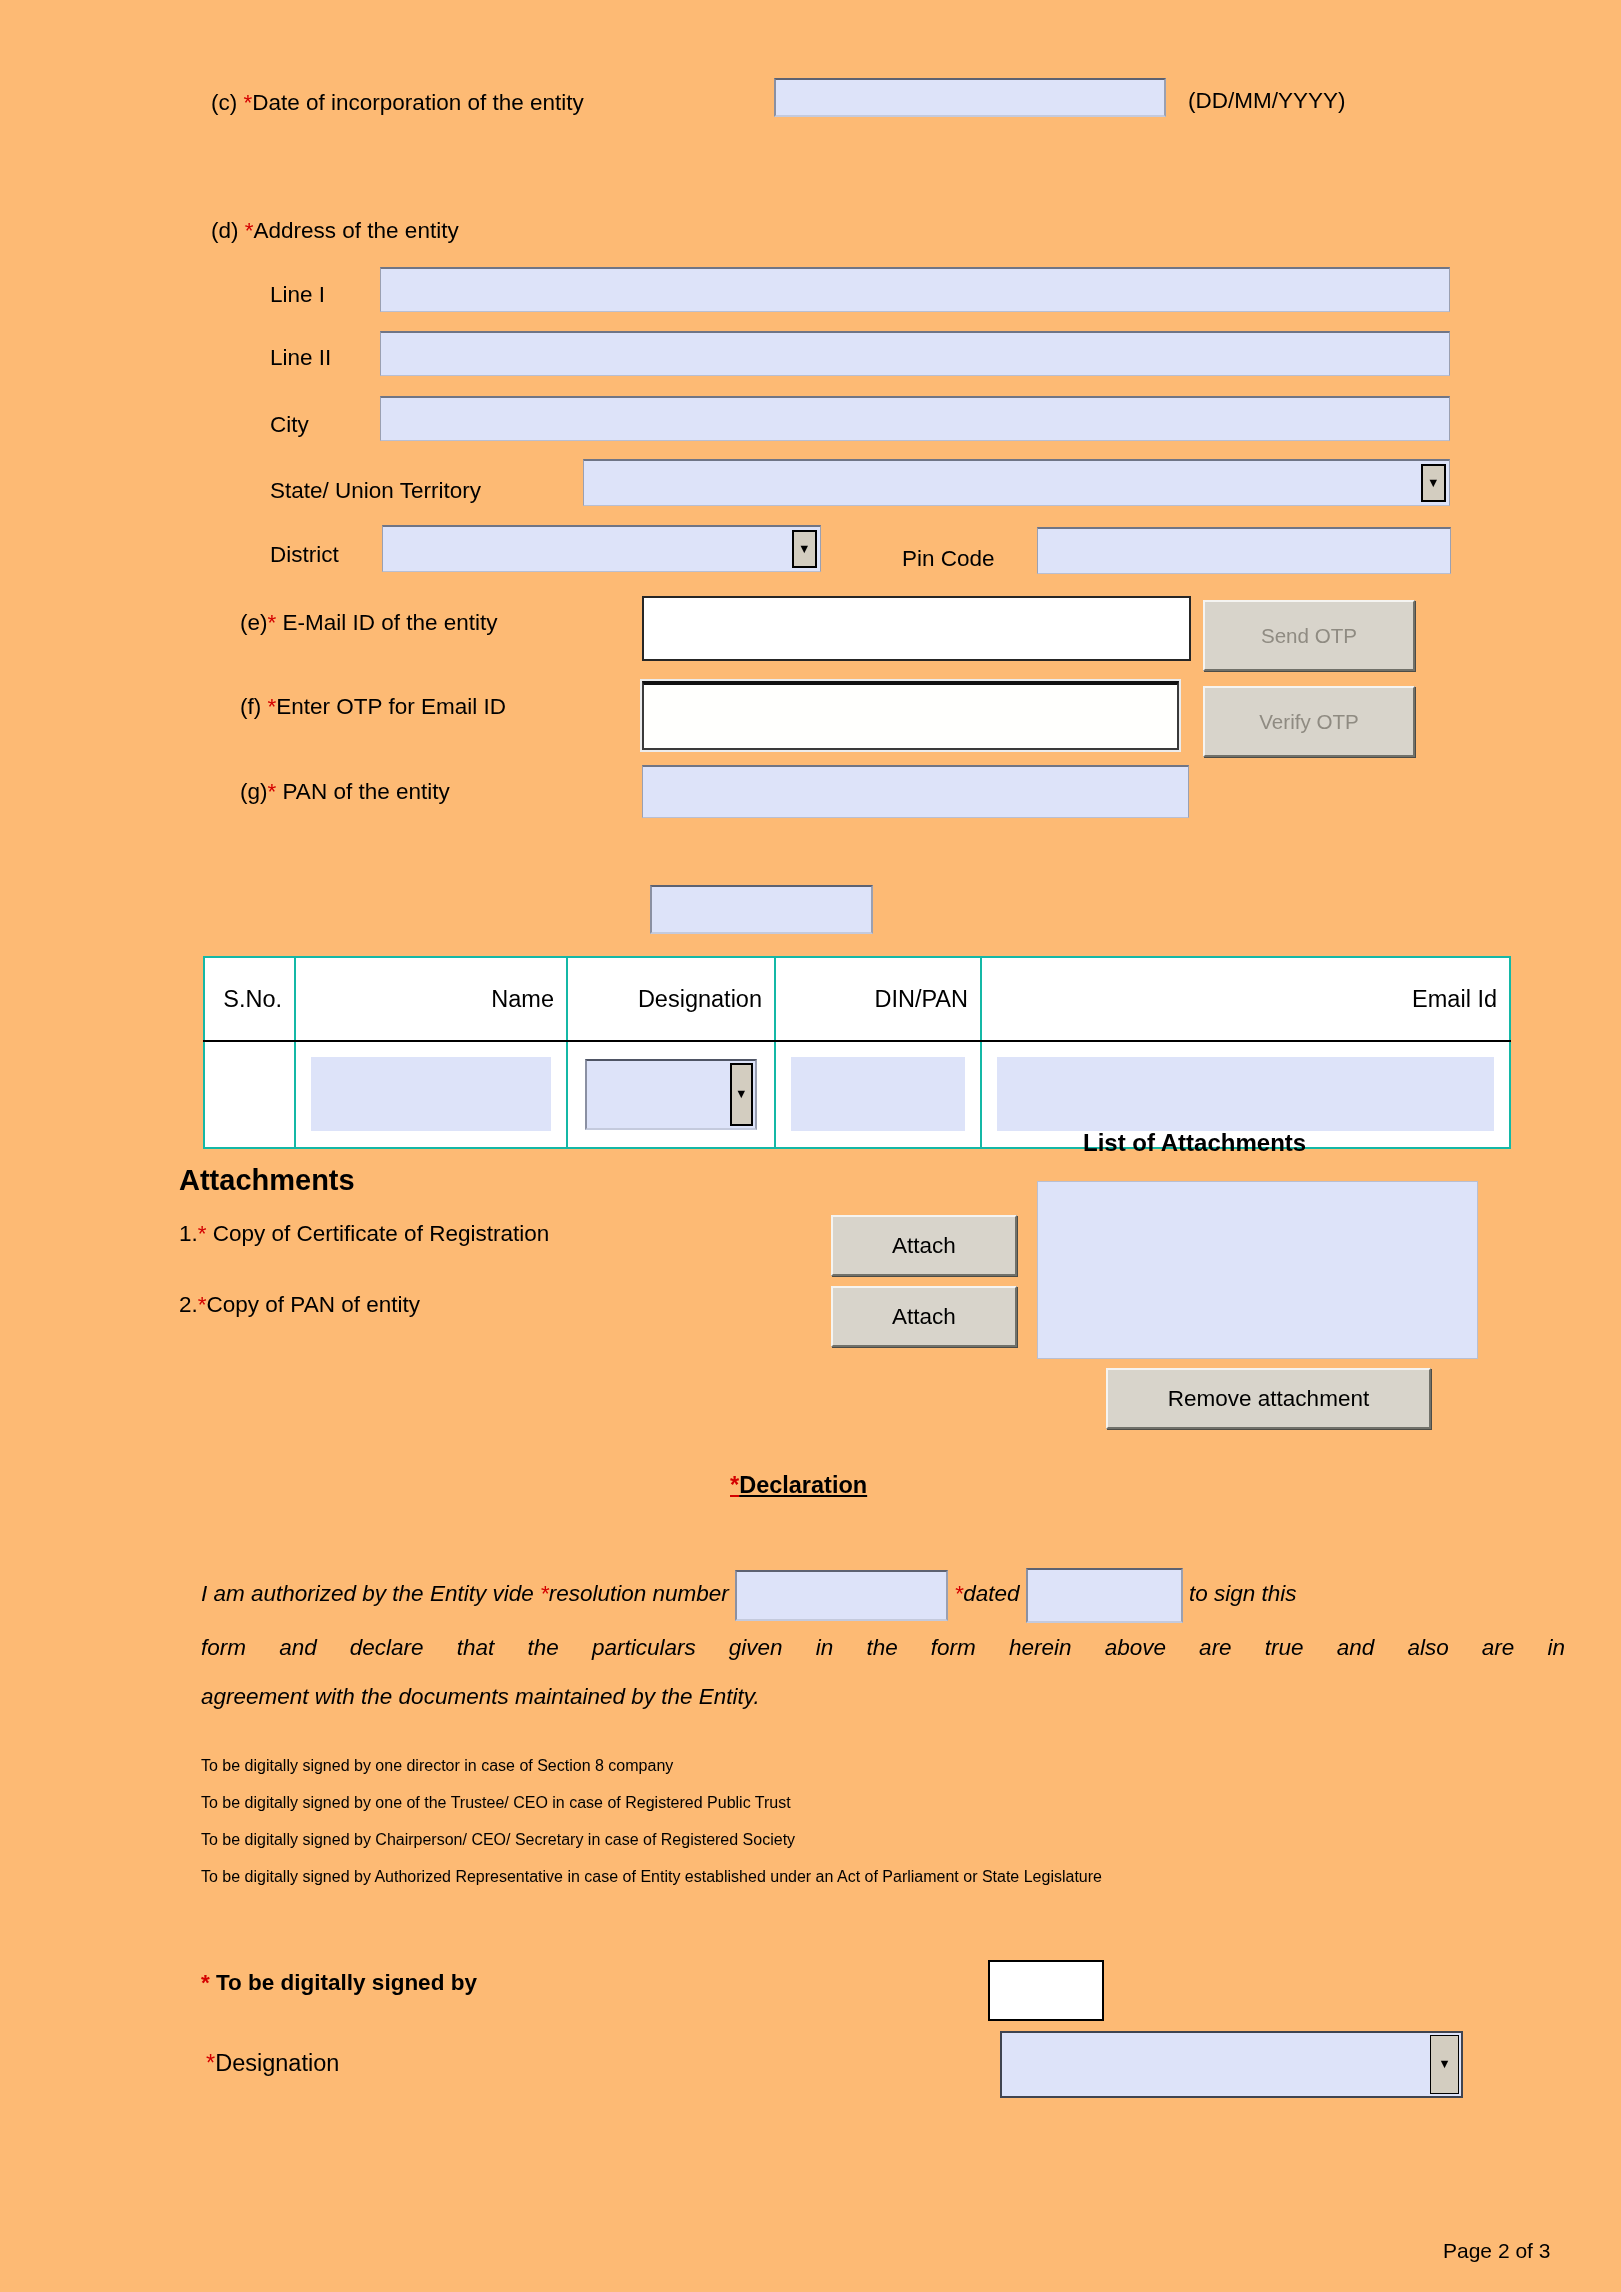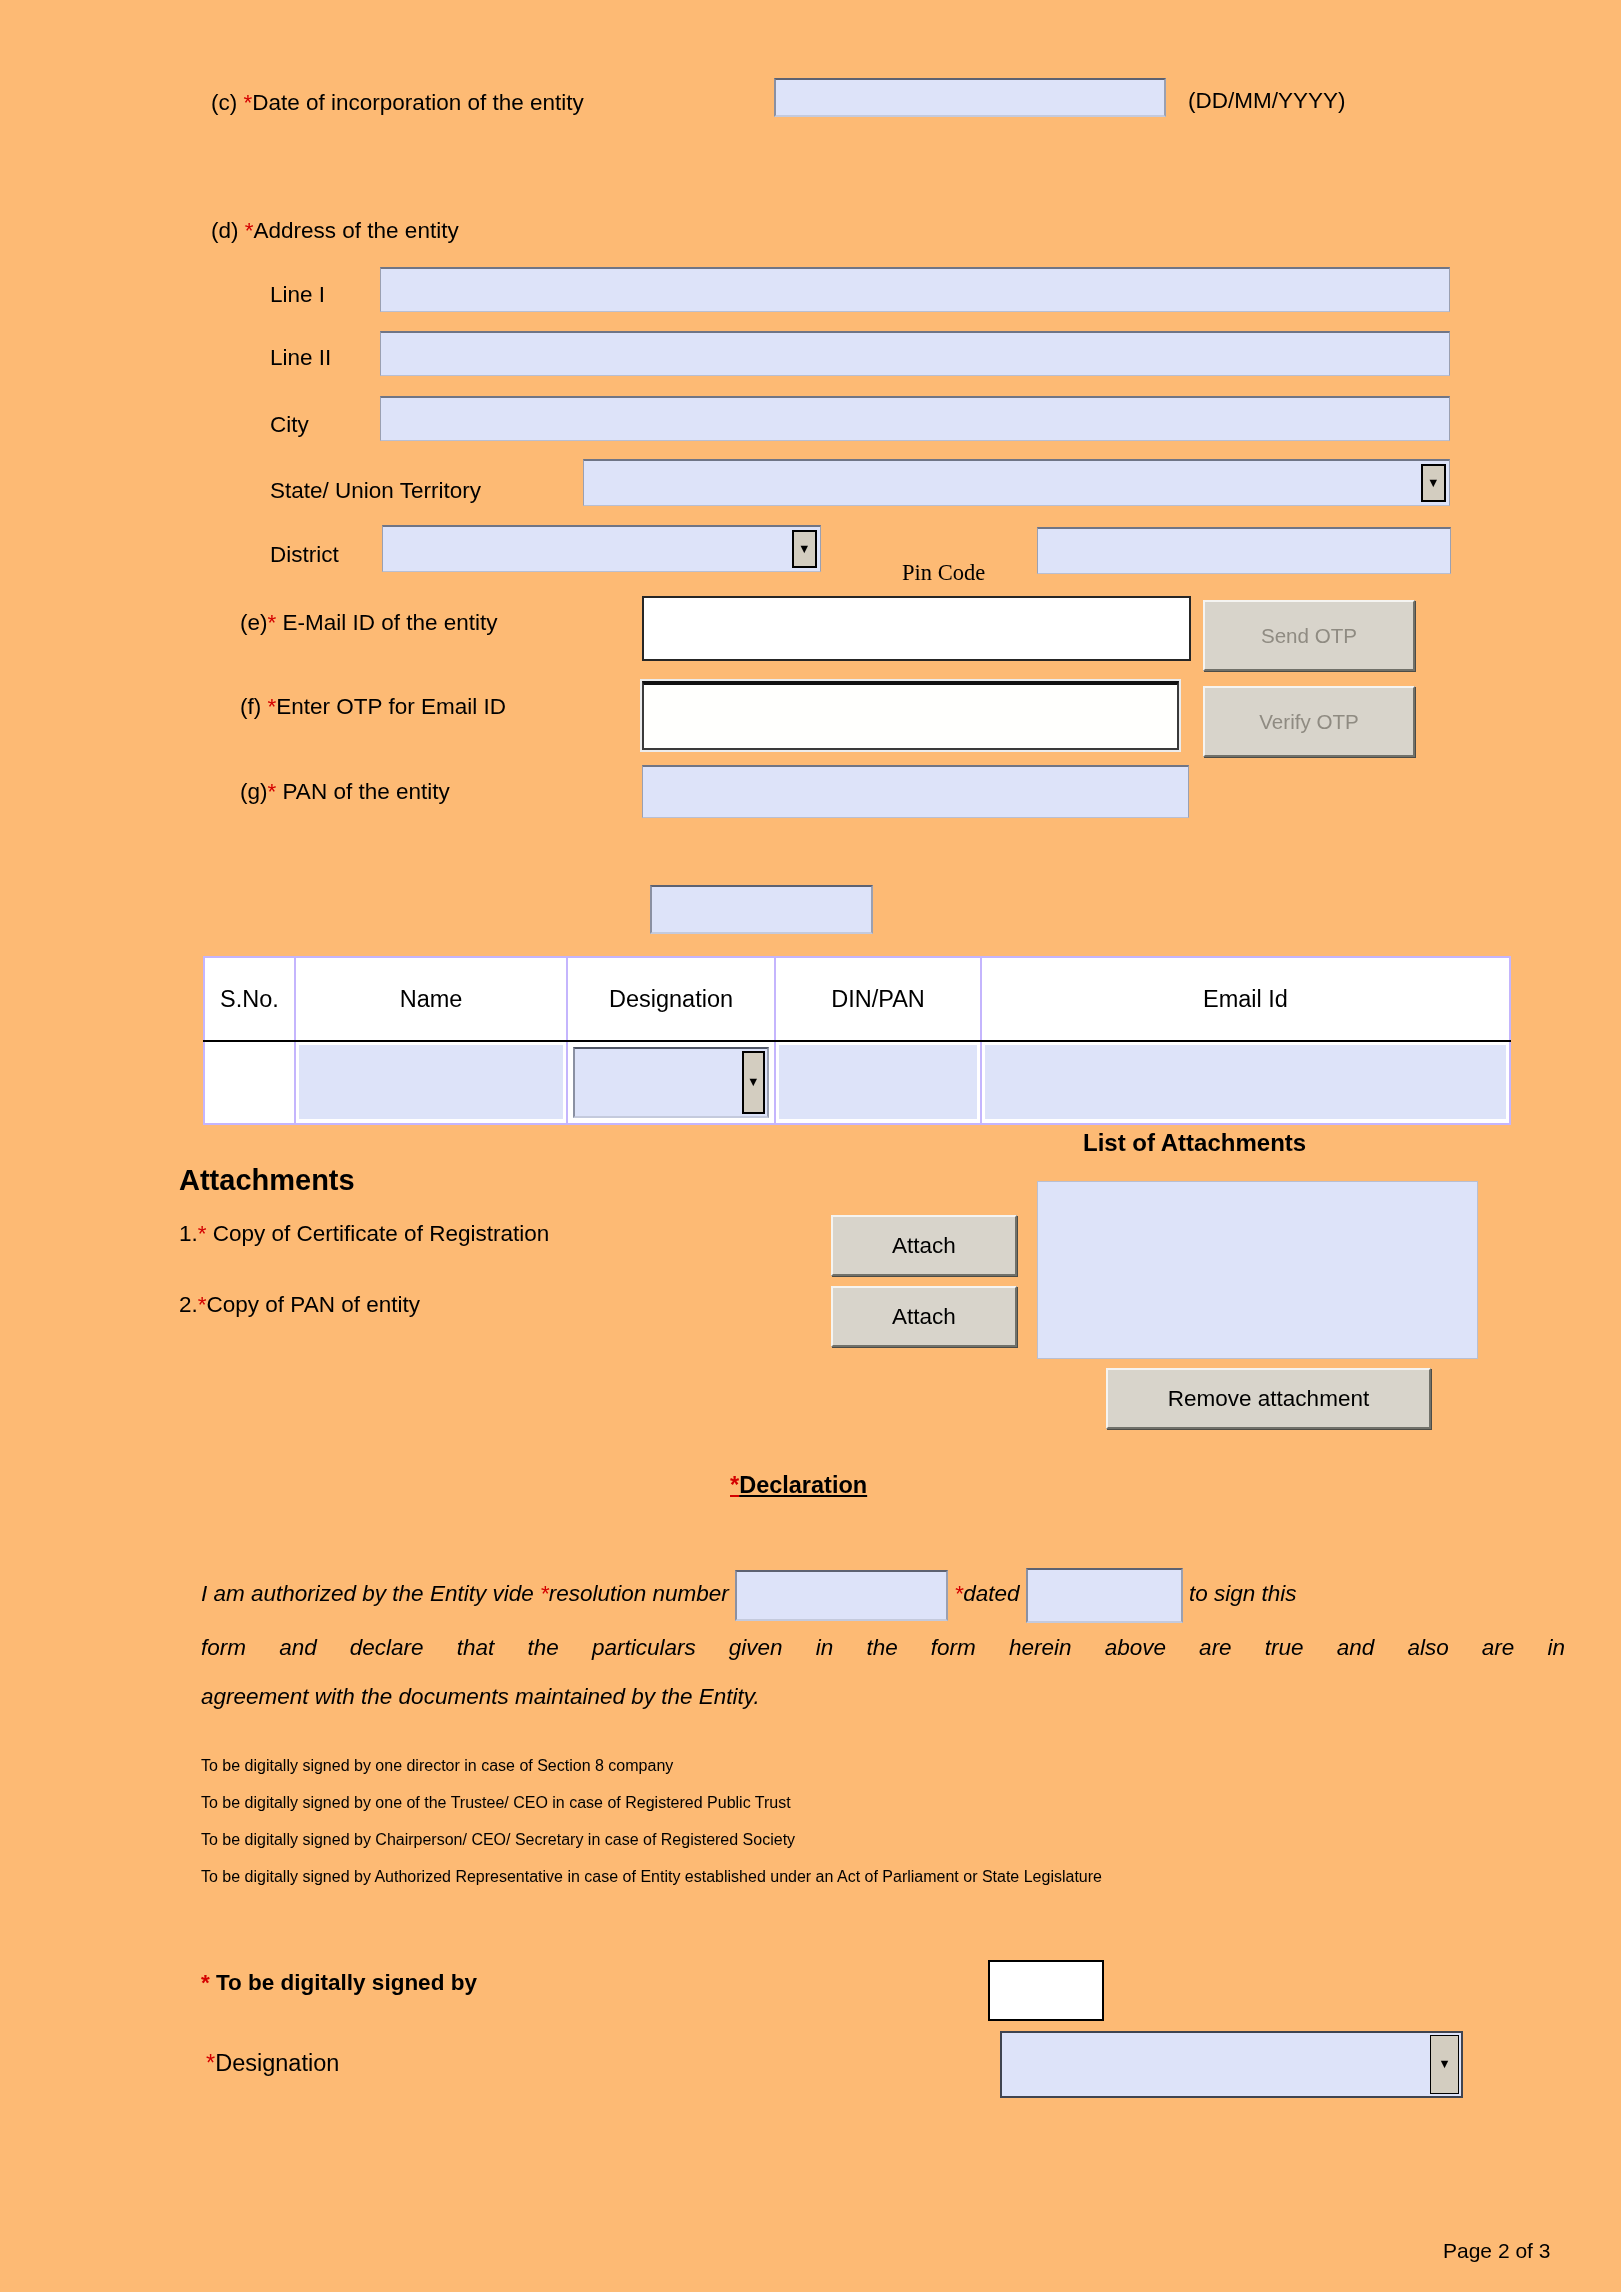--- a/index.html
+++ b/index.html
@@ -56,21 +56,21 @@
     display: flex; align-items: center; justify-content: center;
     cursor: pointer;
   }
   .dd-arrow { font-size: 12.7px; line-height: 1; color: #000000; }
 
   .big-dd { background: #dde3f9; border: 2.9px solid #3f4450; position: relative; }
   .big-dd .dd-btn { top: 2px; right: 2px; bottom: 2px; width: 29px; border: 1px solid #000000; }
 
   
   .dir-table { position: absolute; left: 203px; top: 956px; border-collapse: collapse; table-layout: fixed; }
-  .dir-table th, .dir-table td { border: 2px solid #c4b5fd; padding: 0; font-weight: normal; font-size: 23.5px; text-align: center; vertical-align: middle; }
+  .dir-table th, .dir-table td { border: 2px solid #14b8a6; padding: 12px; font-weight: normal; font-size: 23.5px; text-align: right; vertical-align: middle; }
   .dir-table thead th { height: 84px; border-bottom: 2.9px solid #000000; background: #ffffff; }
   .dir-table tbody td { height: 82px; background: #ffffff; }
   .cell-fill { width: calc(100% - 5.9px); height: 74px; margin: 2.9px auto; background: #dde3f9; }
   .table-dd {
     width: calc(100% - 9.8px); height: 71px; margin: 4.9px auto;
     background: #dde3f9; position: relative;
     border-style: solid; border-width: 2.9px 2px 2px 2px;
     border-color: #4f5565 #9aa0b2 #c4cadd #8a90a2;
   }
   .table-dd .dd-btn { top: 2px; right: 2px; bottom: 2px; width: 23.5px; }
@@ -126,21 +126,21 @@
       <span class="dd-arrow">▼</span>
     </span>
   </div>
 
   <div class="abs lbl" style="left:270px; top:542px;">District</div>
   <div class="abs lav-field" style="left:382px; top:525px; width:439px; height:47px;">
     <span class="dd-btn">
       <span class="dd-arrow">▼</span>
     </span>
   </div>
-  <div class="abs lbl" style="left:902px; top:560px;font-family:Liberation Serif, serif;">Pin Code</div>
+  <div class="abs lbl" style="left:902px; top:546px;">Pin Code</div>
   <div class="abs lav-field" style="left:1037px; top:527px; width:414px; height:47px;"></div>
 
   <div class="abs lbl" style="left:240px; top:610px;">
     <span>(e)</span><span class="req">*</span>
     <span>E-Mail ID of the entity</span>
   </div>
   <div class="abs white-input" style="left:642px; top:596px; width:549px; height:65px;"></div>
   <div class="abs btn disabled" style="left:1203px; top:600px; width:212px; height:71px;">Send OTP</div>
 
   <div class="abs lbl" style="left:240px; top:694px;">

